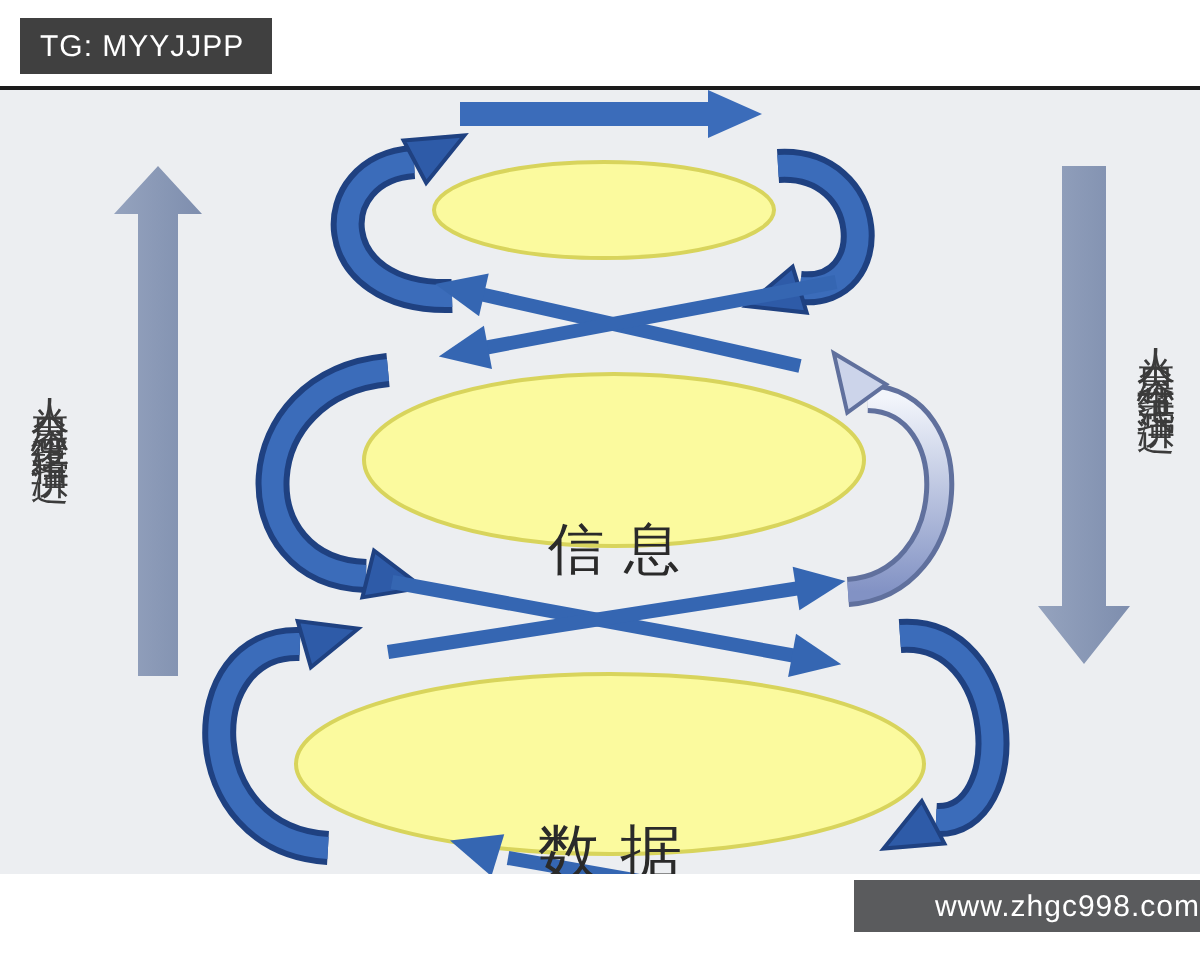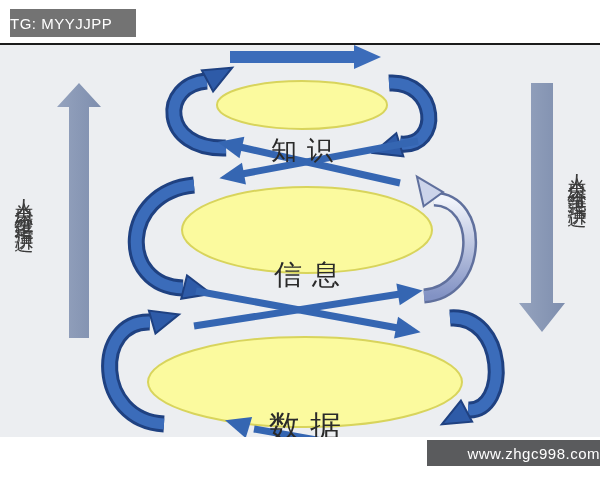--- a/index.html
+++ b/index.html
@@ -1,22 +1,22 @@
 <!DOCTYPE html>
 <html><head>
 <meta charset="utf-8">
 <style>
   * { margin:0; padding:0; box-sizing:border-box; }
   body { font-family:"Liberation Sans", sans-serif; }
   .page { position:relative; width:600px; height:480px; background:#ffffff; overflow:hidden; }
 
   
   .tg-box { position:absolute; left:10px; top:9px; width:126px; height:28px;
-            background:#737373; color:#ffffff; font-size:15px;
-            display:flex; align-items:center; letter-spacing:0.5px; }
+            background:#404040; color:#ffffff; font-size:15px;
+            display:flex; align-items:center; padding-left:10px; letter-spacing:0.5px; }
   .cropped-title { position:absolute; left:112px; top:33px; width:140px; height:10px;
                    overflow:hidden; color:#1c1c1c; font-size:15px; font-weight:bold; letter-spacing:1px; }
   .cropped-title span { display:block; margin-top:-9px; }
   .divider { position:absolute; left:0; top:43px; width:600px; height:2px; background:#1b1b1b; }
 
   
   .canvas { position:absolute; left:0; top:45px; width:600px; height:392px; background:#eceef1; }
   .canvas svg { position:absolute; left:0; top:0; }
 
   
@@ -149,21 +149,20 @@
       <g>
         <line x1="254" y1="429" x2="334" y2="443" stroke="#3566b2" stroke-width="7"></line>
         <g transform="translate(247,427) rotate(197)">
           <polygon points="-2,-11 -2,11 23,0" fill="#3566b2"></polygon>
         </g>
       </g>
     </svg>
 
   </div>
 
-  <div class="lvl lvl-knowledge">知识</div>
   <div class="lvl lvl-data">数据</div>
   <div class="lvl lvl-information">信息</div>
 
   <div class="side-label left">人类思维逻辑演进</div>
   <div class="side-label right">人类思维范式演进</div>
 
   <div class="bottom-strip">
     <div class="site-box">
       <span>www.zhgc998.com</span>
     </div>

